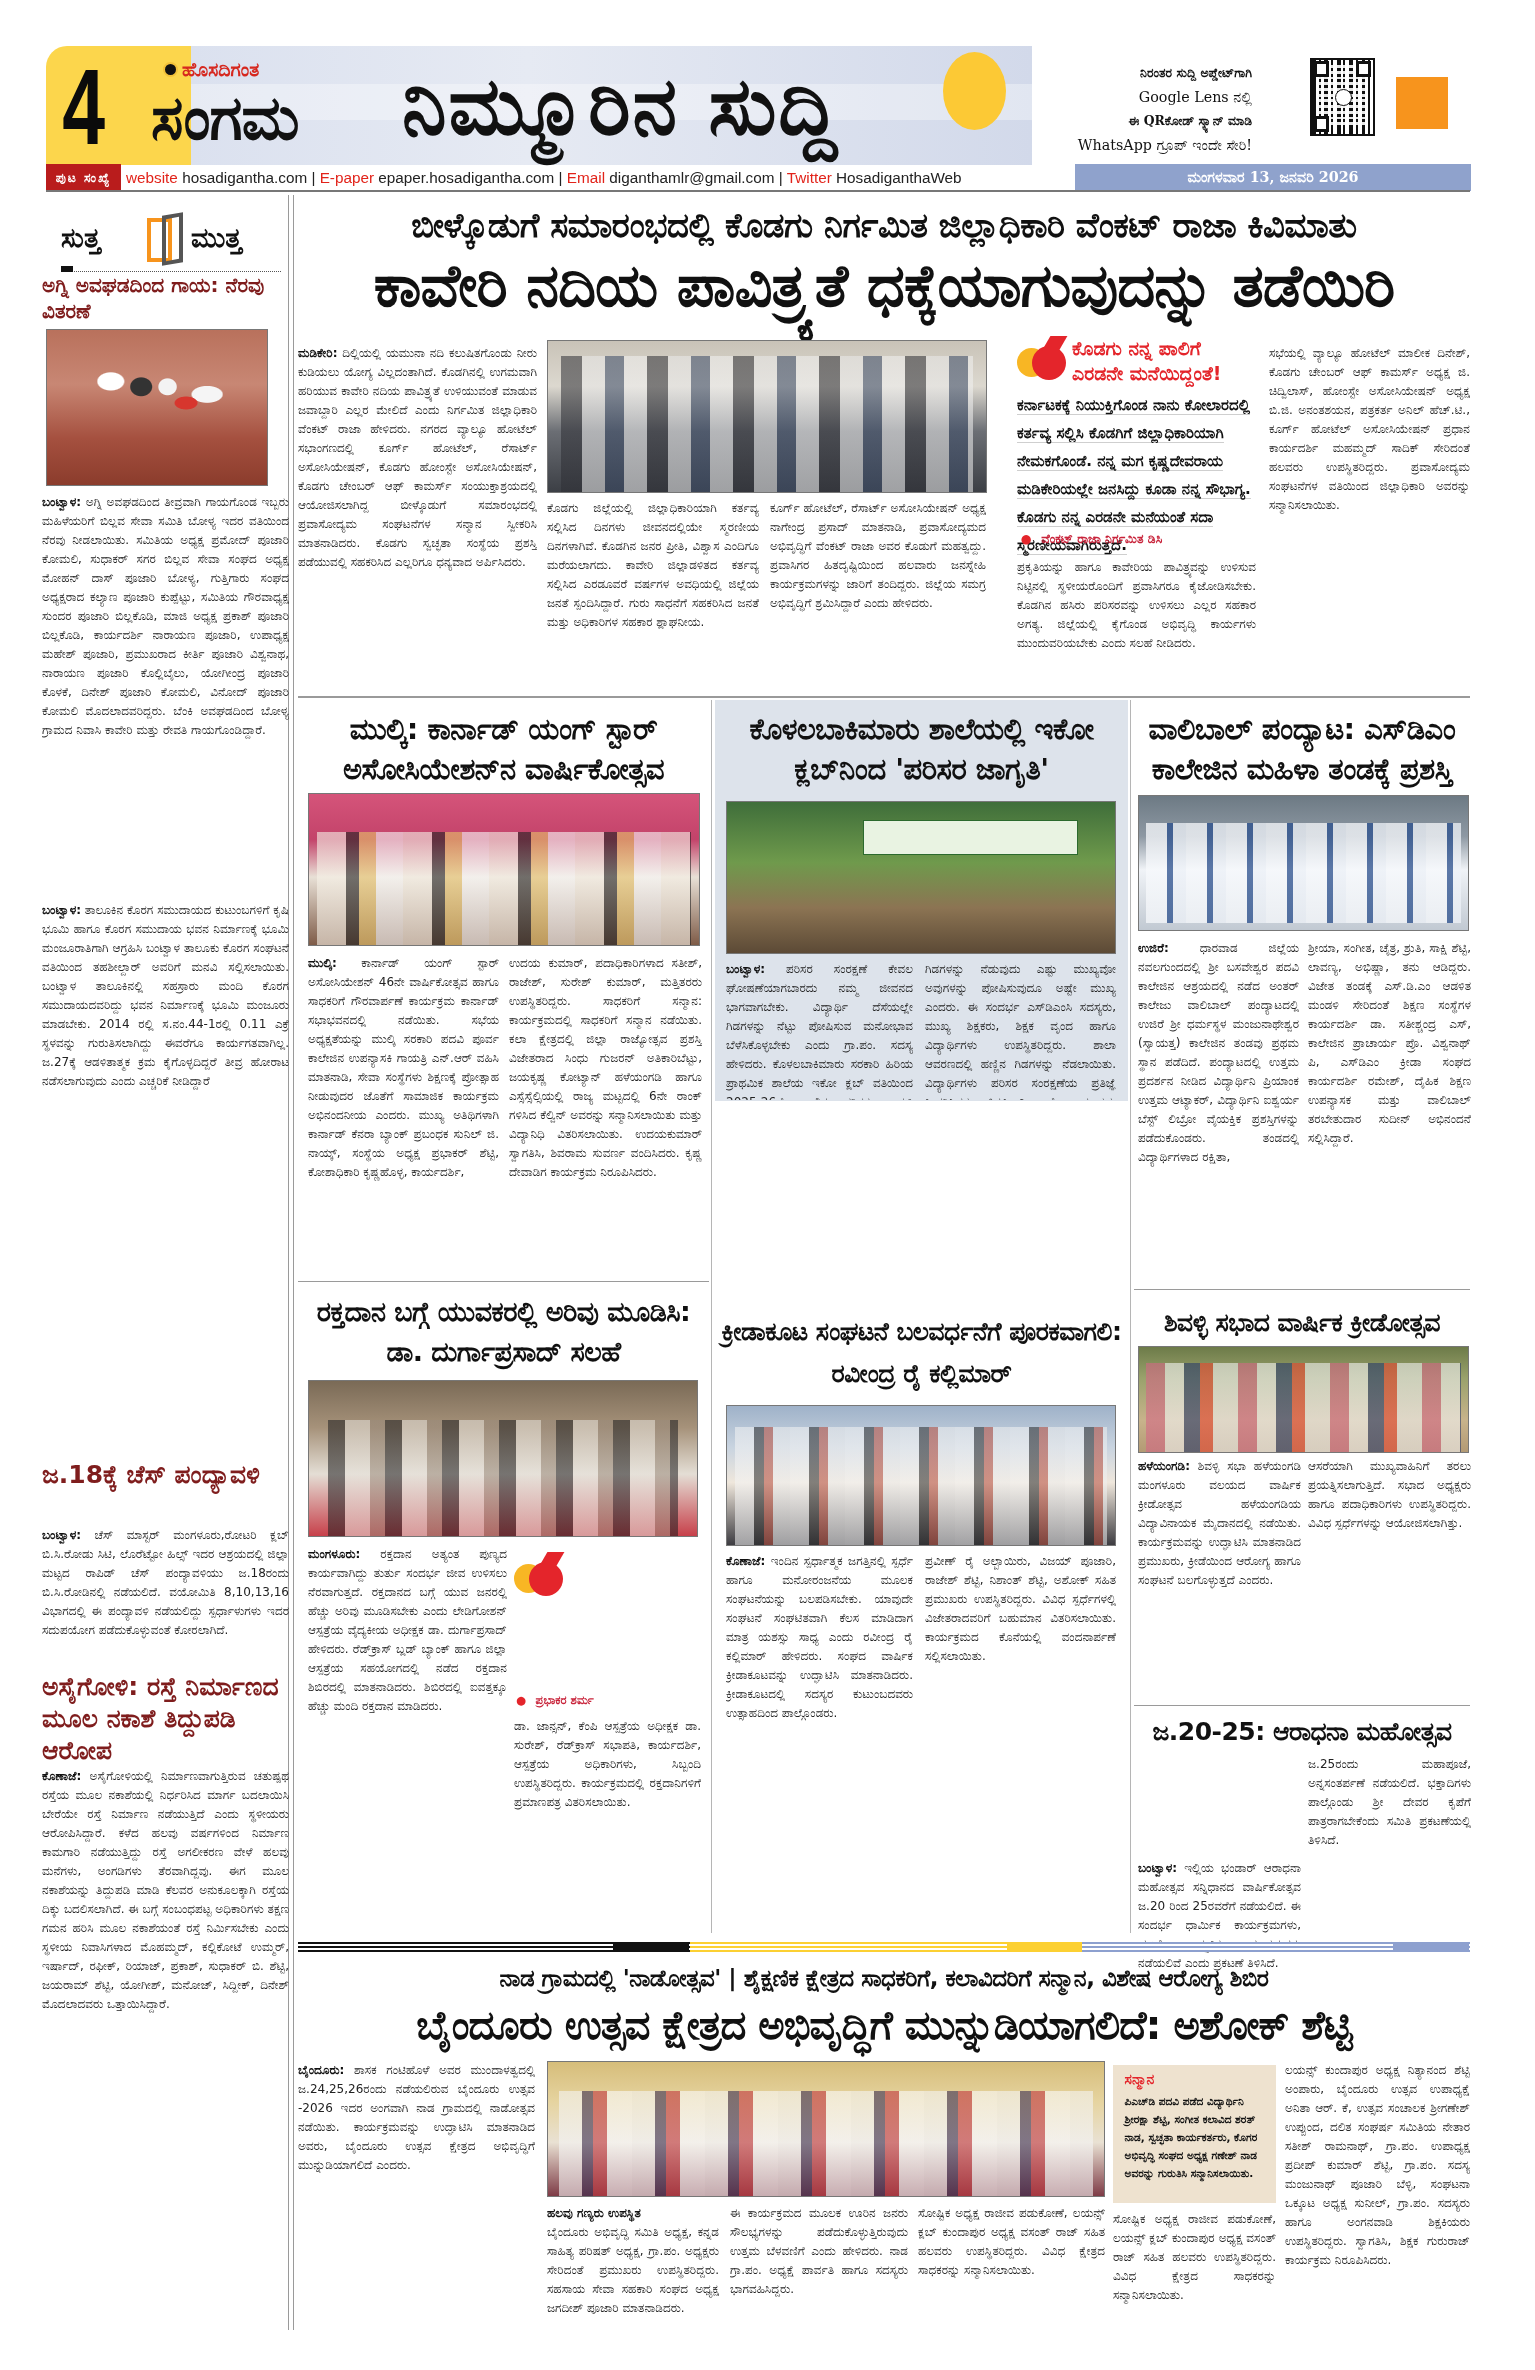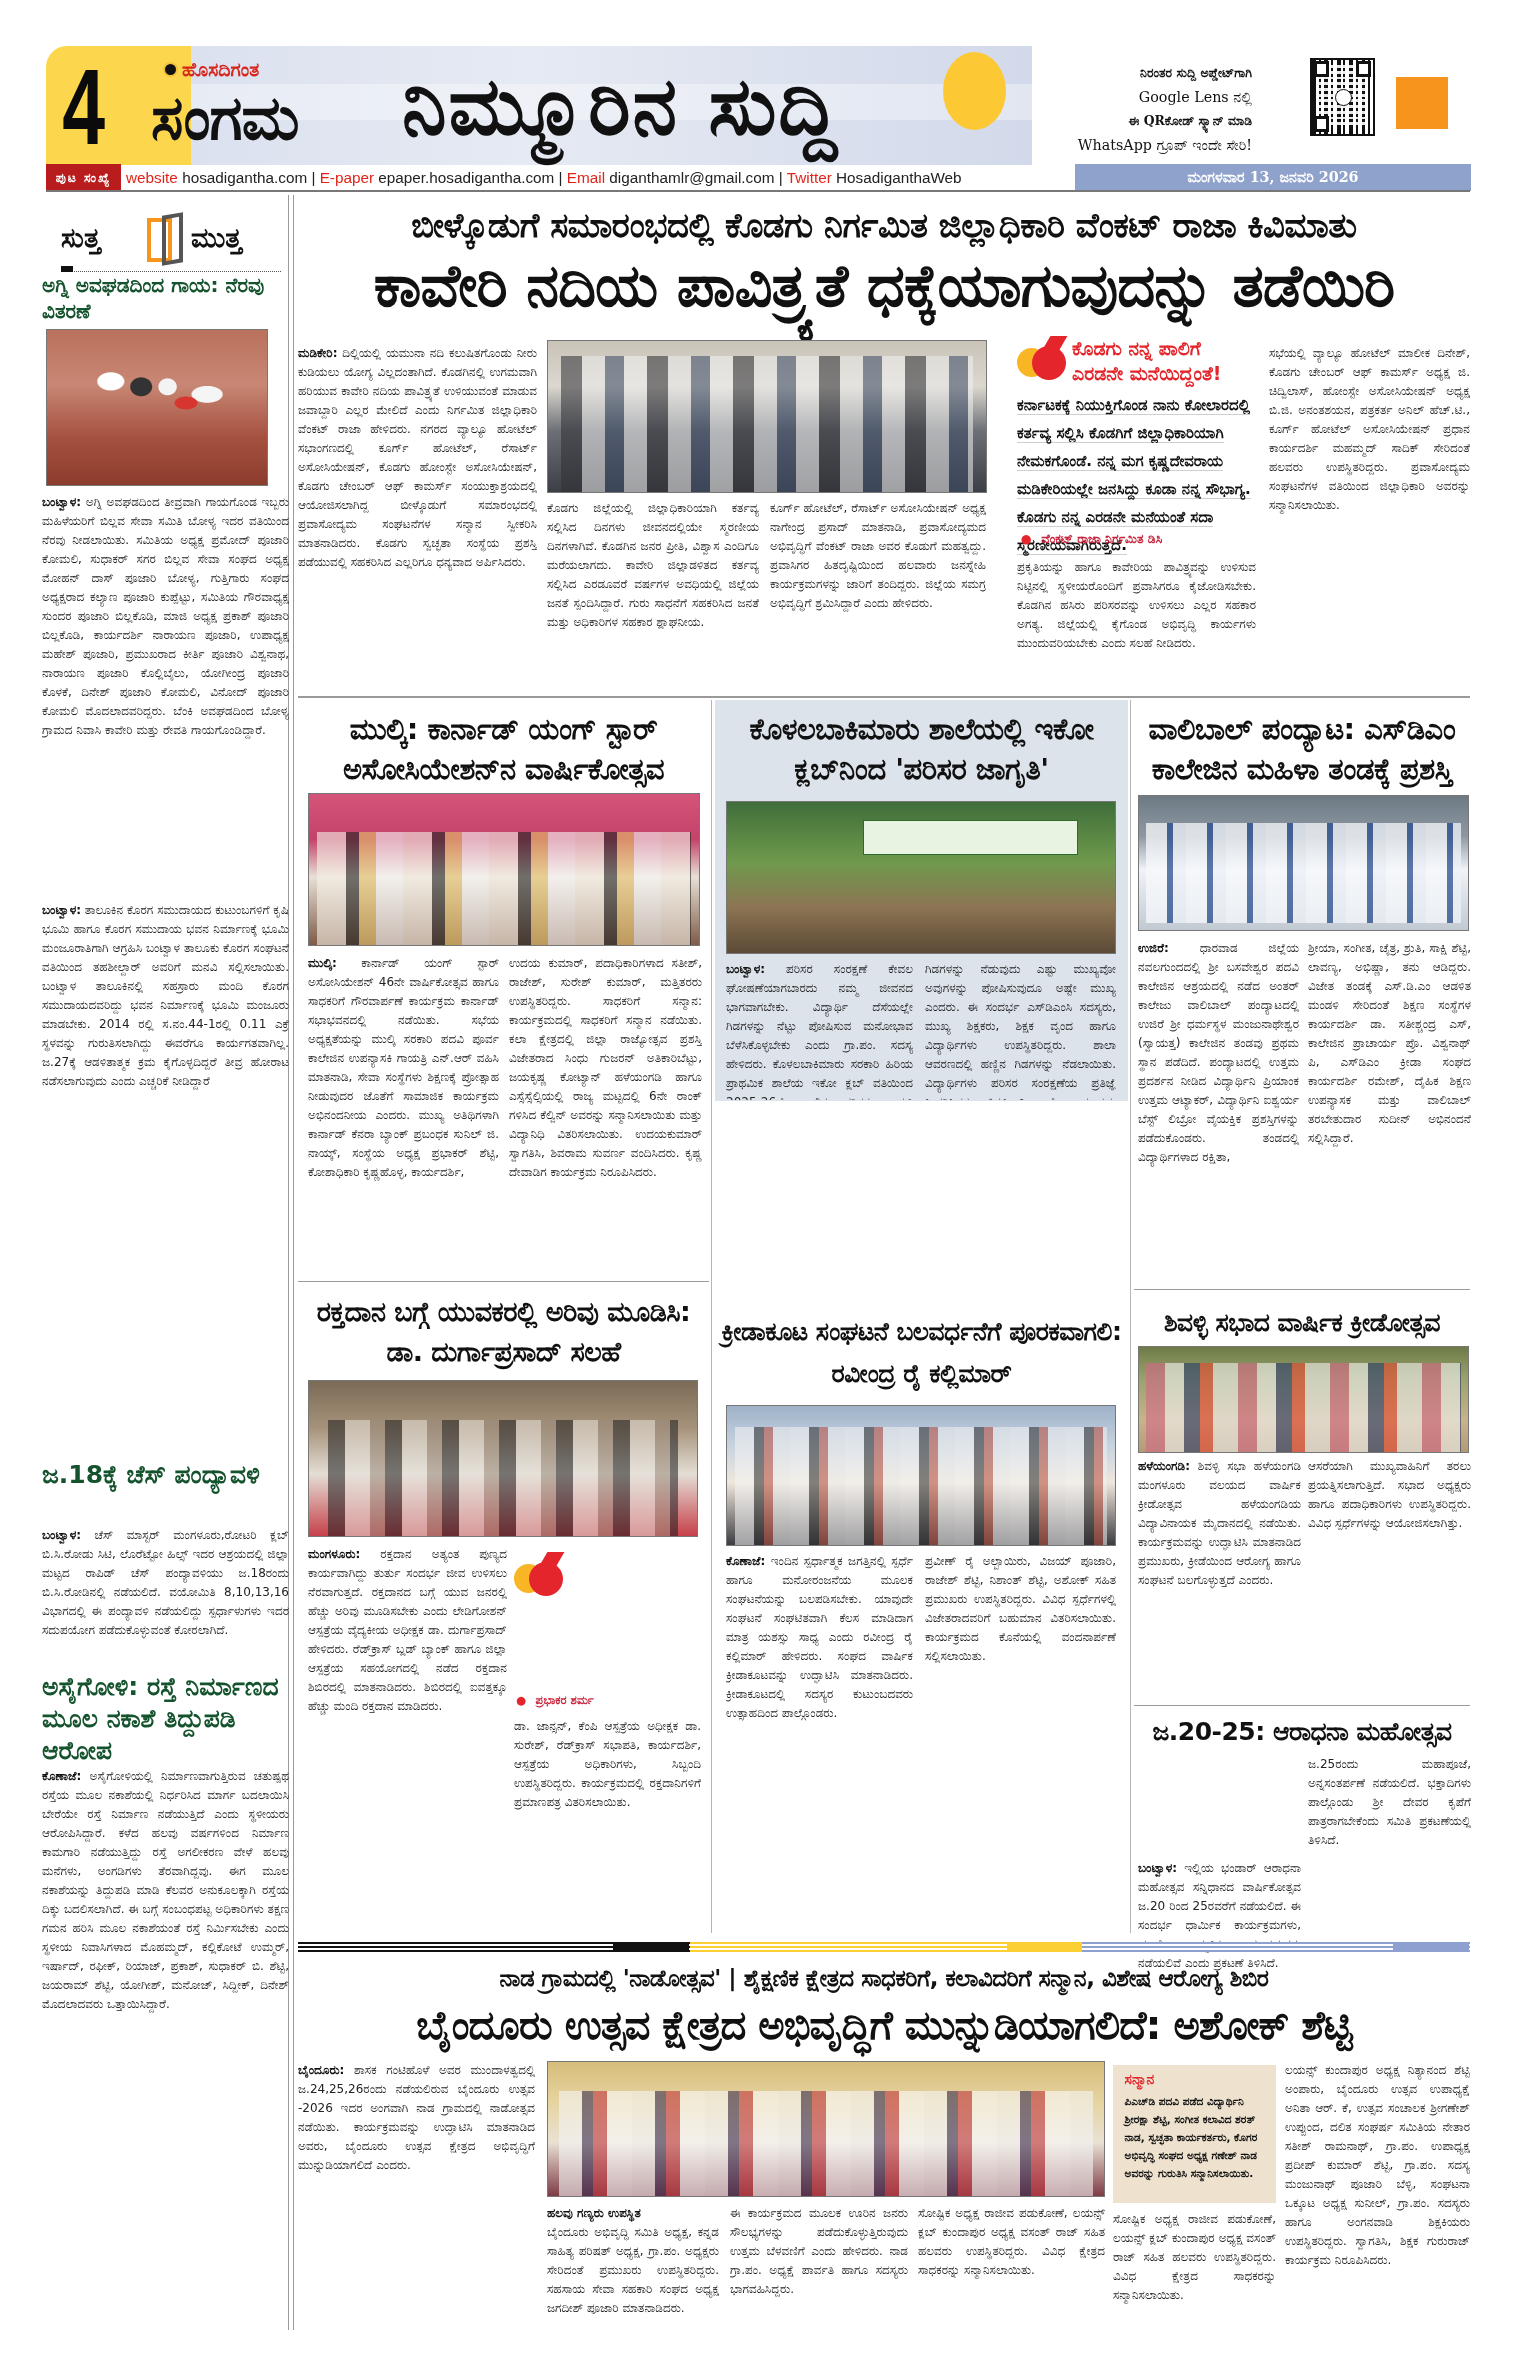--- a/index.html
+++ b/index.html
@@ -40,21 +40,21 @@
   .col-divider { position: absolute; left: 288px; top: 195px; width: 5.7px; height: 2135px; border-left: 1.9px solid #9a9a9a; border-right: 1.9px solid #9a9a9a; }
   .sutta { position: absolute; left: 19px; top: 15.3px; width: 220px; height: 54px; }
   .sutta-l { position: absolute; left: 0; top: 7.6px; font-size: 27px; font-weight: bold; font-family: "DejaVu Serif", serif; }
   .sutta-r { position: absolute; left: 130px; top: 7.6px; font-size: 27px; font-weight: bold; font-family: "DejaVu Serif", serif; }
   .door-icon { position: absolute; left: 86px; top: 0; width: 42px; height: 50px; }
   .door-icon .frame { position: absolute; left: 0; top: 3.8px; width: 25px; height: 44px; border: 4.8px solid #f7941d; }
   .door-icon .leaf { position: absolute; left: 15.3px; top: 0; width: 21px; height: 50px; border: 4.8px solid #555; transform: skewY(-10deg); }
   .sutta-rule { position: absolute; left: 19px; top: 67px; width: 220px; height: 5.7px; border-bottom: 1.9px dotted #555; }
   .sutta-rule::before { content: ""; position: absolute; left: 0; top: 0; width: 11.5px; height: 5.7px; background: #111; }
 
-  .l-head { position: absolute; left: 0; width: 247px; font-weight: bold; font-size: 20px; line-height: 26px; color: #14532d; }
+  .l-head { position: absolute; left: 0; width: 247px; font-weight: bold; font-size: 20px; line-height: 26px; color: #7f1d1d; }
   .l-head.big { font-size: 25px; line-height: 32px; }
   .l-body { position: absolute; left: 0; width: 247px; font-size: 12px; line-height: 19px; color: #222; text-align: justify; overflow: hidden; }
   .l-body b { color: #111; }
   .photo { position: absolute; overflow: hidden; border: 1px solid #777; }
 
   
   .ph-fire { background: linear-gradient(180deg, #b9715c 0%, #c88774 35%, #a5503f 70%, #8b3c2c 100%); }
   .ph-fire::after { content: ""; position: absolute; left: 20%; top: 12%; width: 60%; height: 70%; background:
      radial-gradient(ellipse at 15% 30%, #fff 0 8%, transparent 9%),
      radial-gradient(ellipse at 38% 35%, #333 0 9%, transparent 10%),

